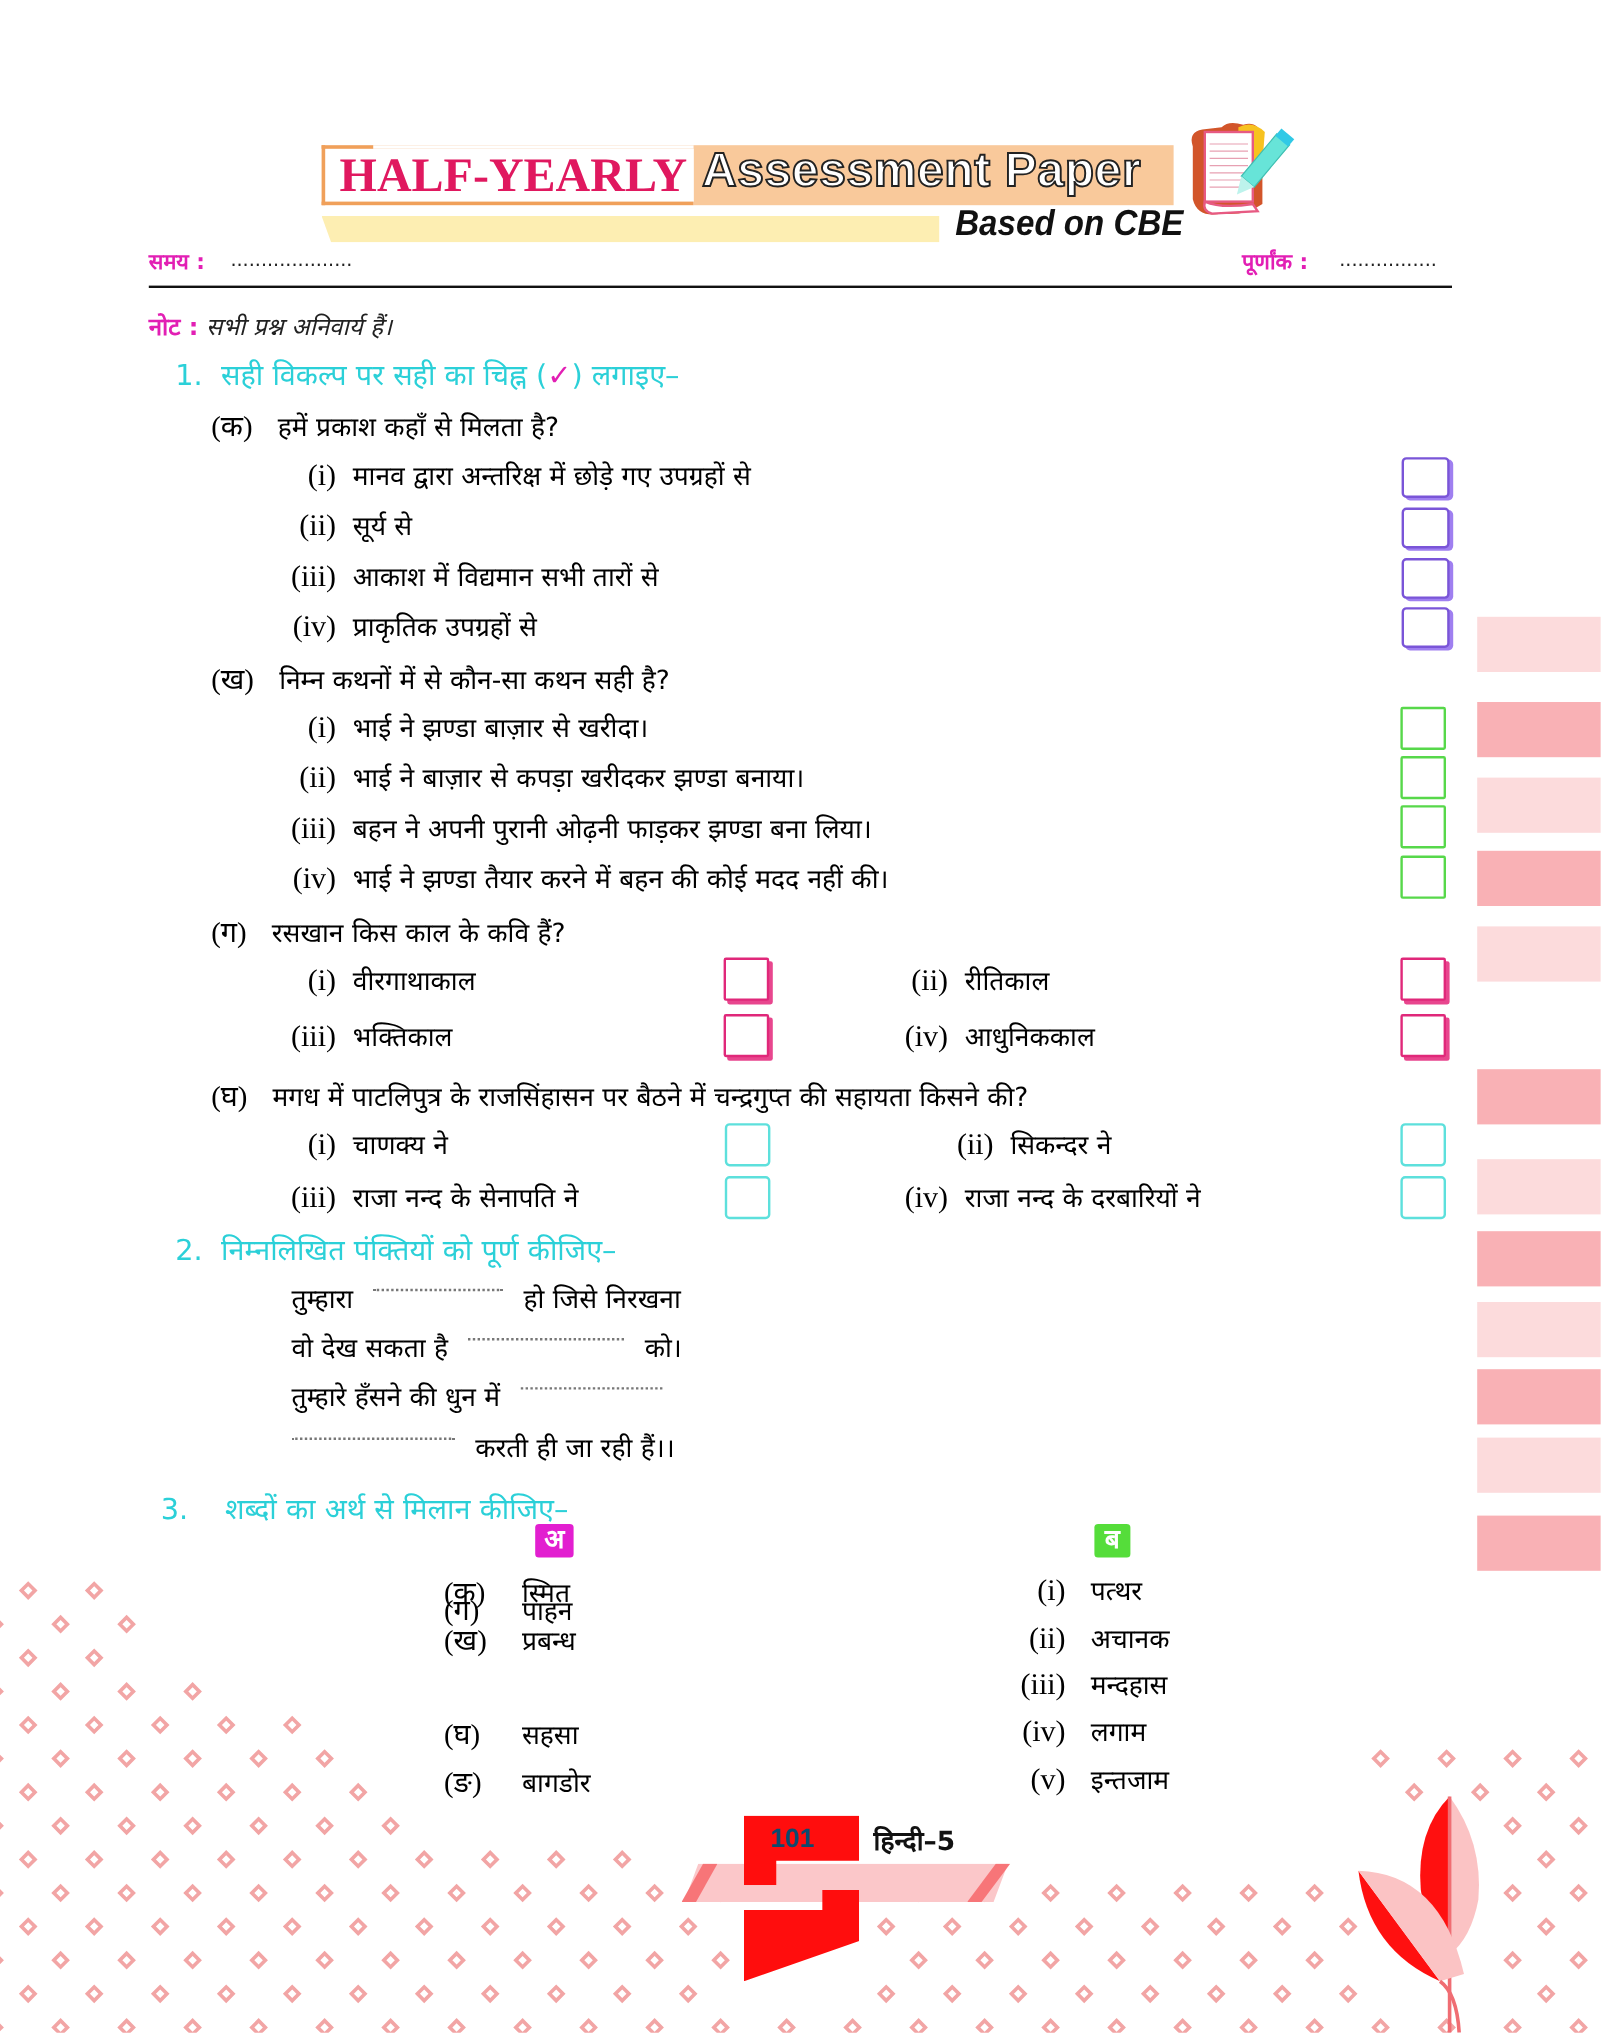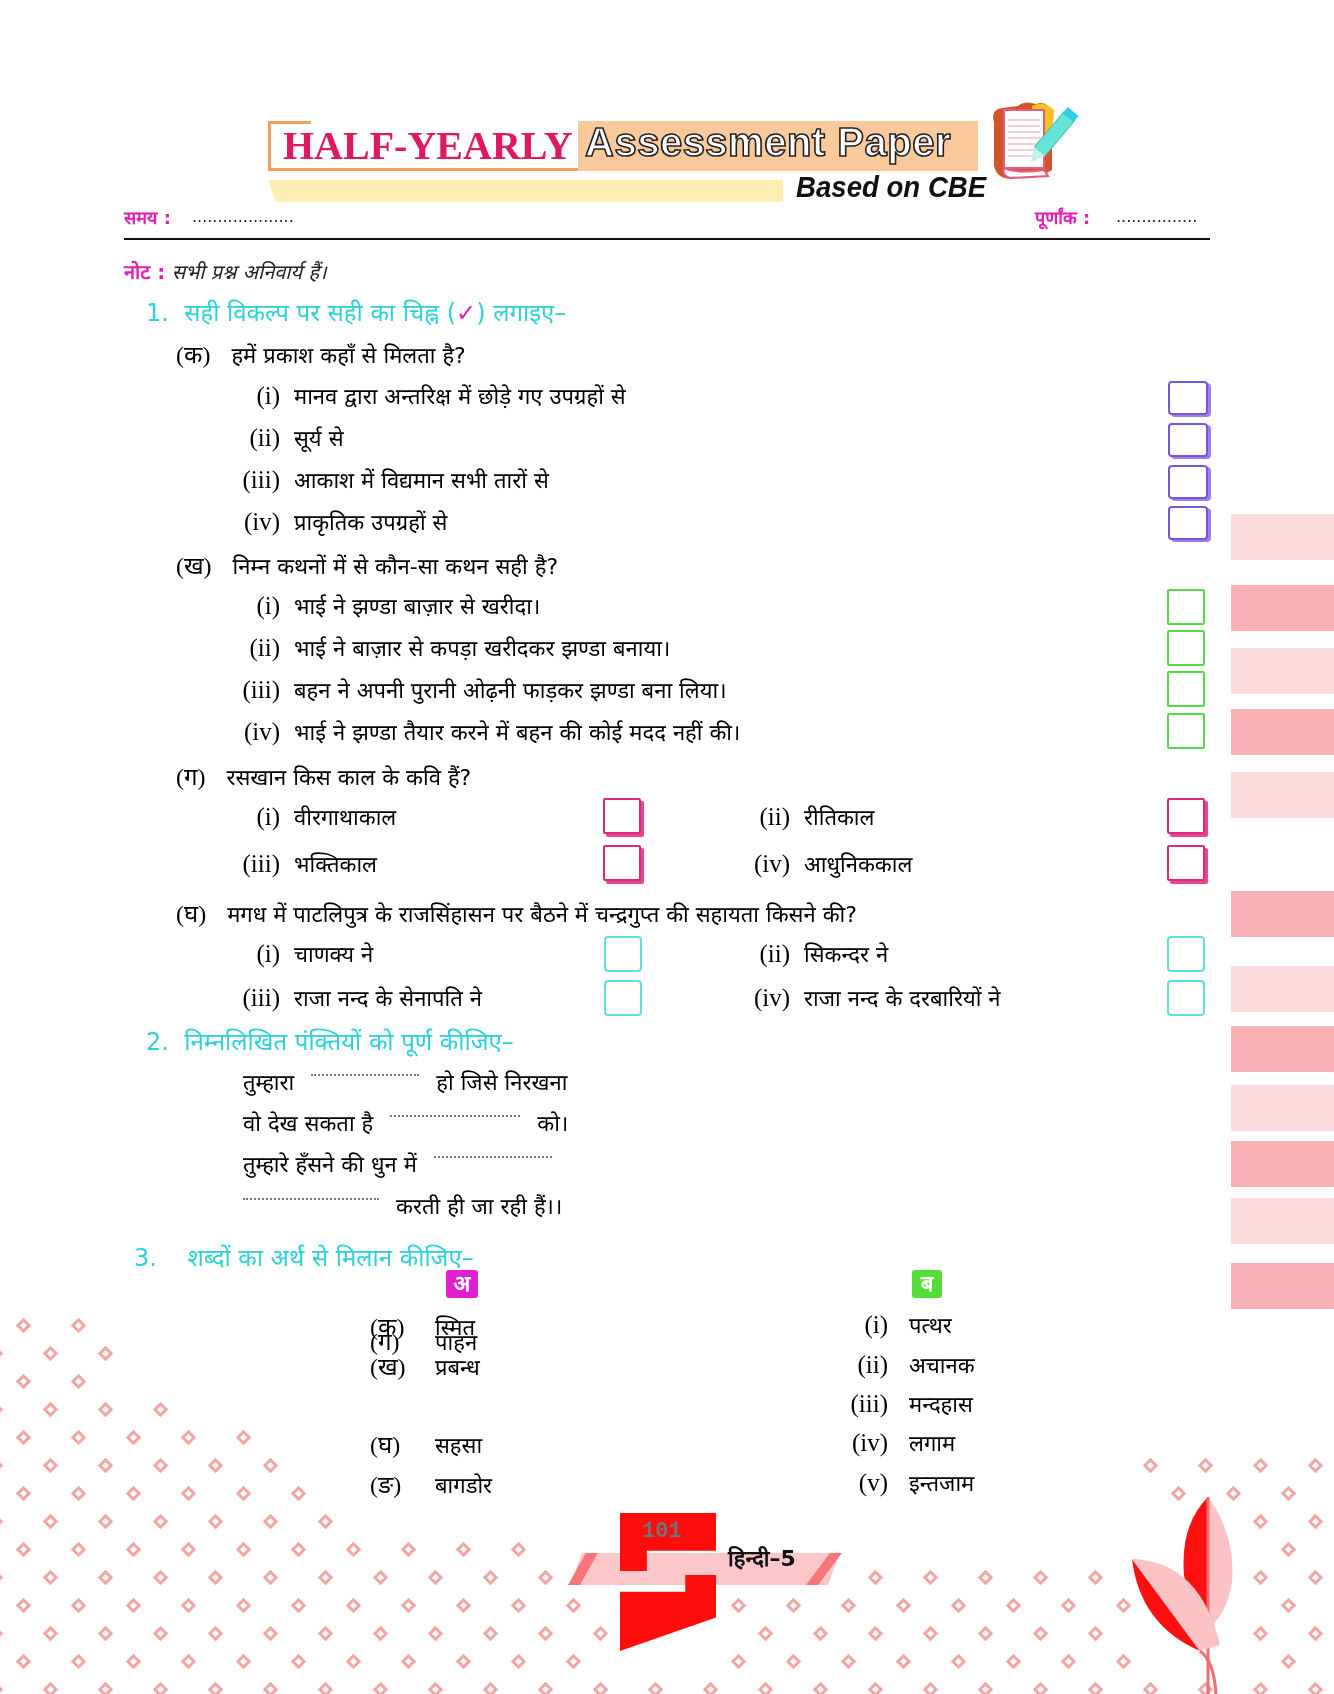--- a/index.html
+++ b/index.html
@@ -51,22 +51,22 @@
   
   .diamond-field { position: absolute; }
   .dm { position: absolute; width: 11px; height: 11px; border: 3px solid #f2a5a5; transform: rotate(45deg); }
 
   
   .footer-band { left: 570px; top: 1553px; width: 270px; height: 32px; background: #fbc7c9; clip-path: polygon(12px 0,100% 0,calc(100% - 12px) 100%,0 100%); }
   .footer-slash-l { left: 568px; top: 1553px; width: 30px; height: 32px; background: #f77578; clip-path: polygon(18px 0,30px 0,12px 100%,0 100%); }
   .footer-slash-r { left: 806px; top: 1553px; width: 36px; height: 32px; background: #f77578; clip-path: polygon(24px 0,36px 0,12px 100%,0 100%); }
   .footer-red-top { left: 620px; top: 1513px; width: 96px; height: 58px; background: #ff0d0d; clip-path: polygon(0 0,100% 0,100% 65%,28% 65%,28% 100%,0 100%); }
   .footer-red-bot { left: 620px; top: 1575px; width: 96px; height: 76px; background: #ff0d0d; clip-path: polygon(68% 0,100% 0,100% 56%,0 100%,0 22%,68% 22%); }
-  .page-num { left: 642px; top: 1519px; font-family: Liberation Mono, monospace; font-weight: bold; font-size: 22px; color: #737373; }
-  .subject { left: 728px; top: 1518px; font-family: "DejaVu Sans", sans-serif; font-weight: bold; font-size: 22px; color: #111; margin-top: 24px; }
+  .page-num { left: 642px; top: 1519px; font-family: Liberation Sans, sans-serif; font-weight: bold; font-size: 22px; color: #0c4a6e; }
+  .subject { left: 728px; top: 1518px; font-family: "DejaVu Sans", sans-serif; font-weight: bold; font-size: 22px; color: #111; }
 
   .plant { left: 1120px; top: 1465px; width: 140px; height: 229px; }
 </style>
 </head>
 <body>
 
 <div>
   <div class="stripe light" style="top:514px"></div>
   <div class="stripe dark" style="top:585px"></div>
   <div class="stripe light" style="top:648px"></div>
@@ -327,21 +327,21 @@
 <div class="box pink" style="left:603px;top:798px"></div>
 <div class="box pink" style="left:1167px;top:798px"></div>
 <div class="box pink" style="left:603px;top:845px"></div>
 <div class="box pink" style="left:1167px;top:845px"></div>
 
 <div class="abs line" style="left:176px;top:896px">
   <span class="sub">(घ)</span>&nbsp;&nbsp;
   <span>मगध में पाटलिपुत्र के राजसिंहासन पर बैठने में चन्द्रगुप्त की सहायता किसने की?</span>
 </div>
 <div class="abs line" style="left:220px;top:938px"><span class="roman" style="width:60px">(i)</span>&nbsp;&nbsp;<span>चाणक्य ने</span></div>
-<div class="abs line" style="left:738px;top:938px"><span class="roman" style="width:52px">(ii)</span>&nbsp;&nbsp;<span>सिकन्दर ने</span></div>
+<div class="abs line" style="left:776px;top:938px"><span class="roman" style="width:52px">(ii)</span>&nbsp;&nbsp;<span>सिकन्दर ने</span></div>
 <div class="abs line" style="left:220px;top:982px"><span class="roman" style="width:60px">(iii)</span>&nbsp;&nbsp;<span>राजा नन्द के सेनापति ने</span></div>
 <div class="abs line" style="left:738px;top:982px"><span class="roman" style="width:52px">(iv)</span>&nbsp;&nbsp;<span>राजा नन्द के दरबारियों ने</span></div>
 <div class="box cyan" style="left:604px;top:936px"></div>
 <div class="box cyan" style="left:1167px;top:936px"></div>
 <div class="box cyan" style="left:604px;top:980px"></div>
 <div class="box cyan" style="left:1167px;top:980px"></div>
 
 <div class="abs qhead" style="left:146px;top:1024px">
   <span>2.</span>&nbsp;
   <span>निम्नलिखित पंक्तियों को पूर्ण कीजिए–</span>

